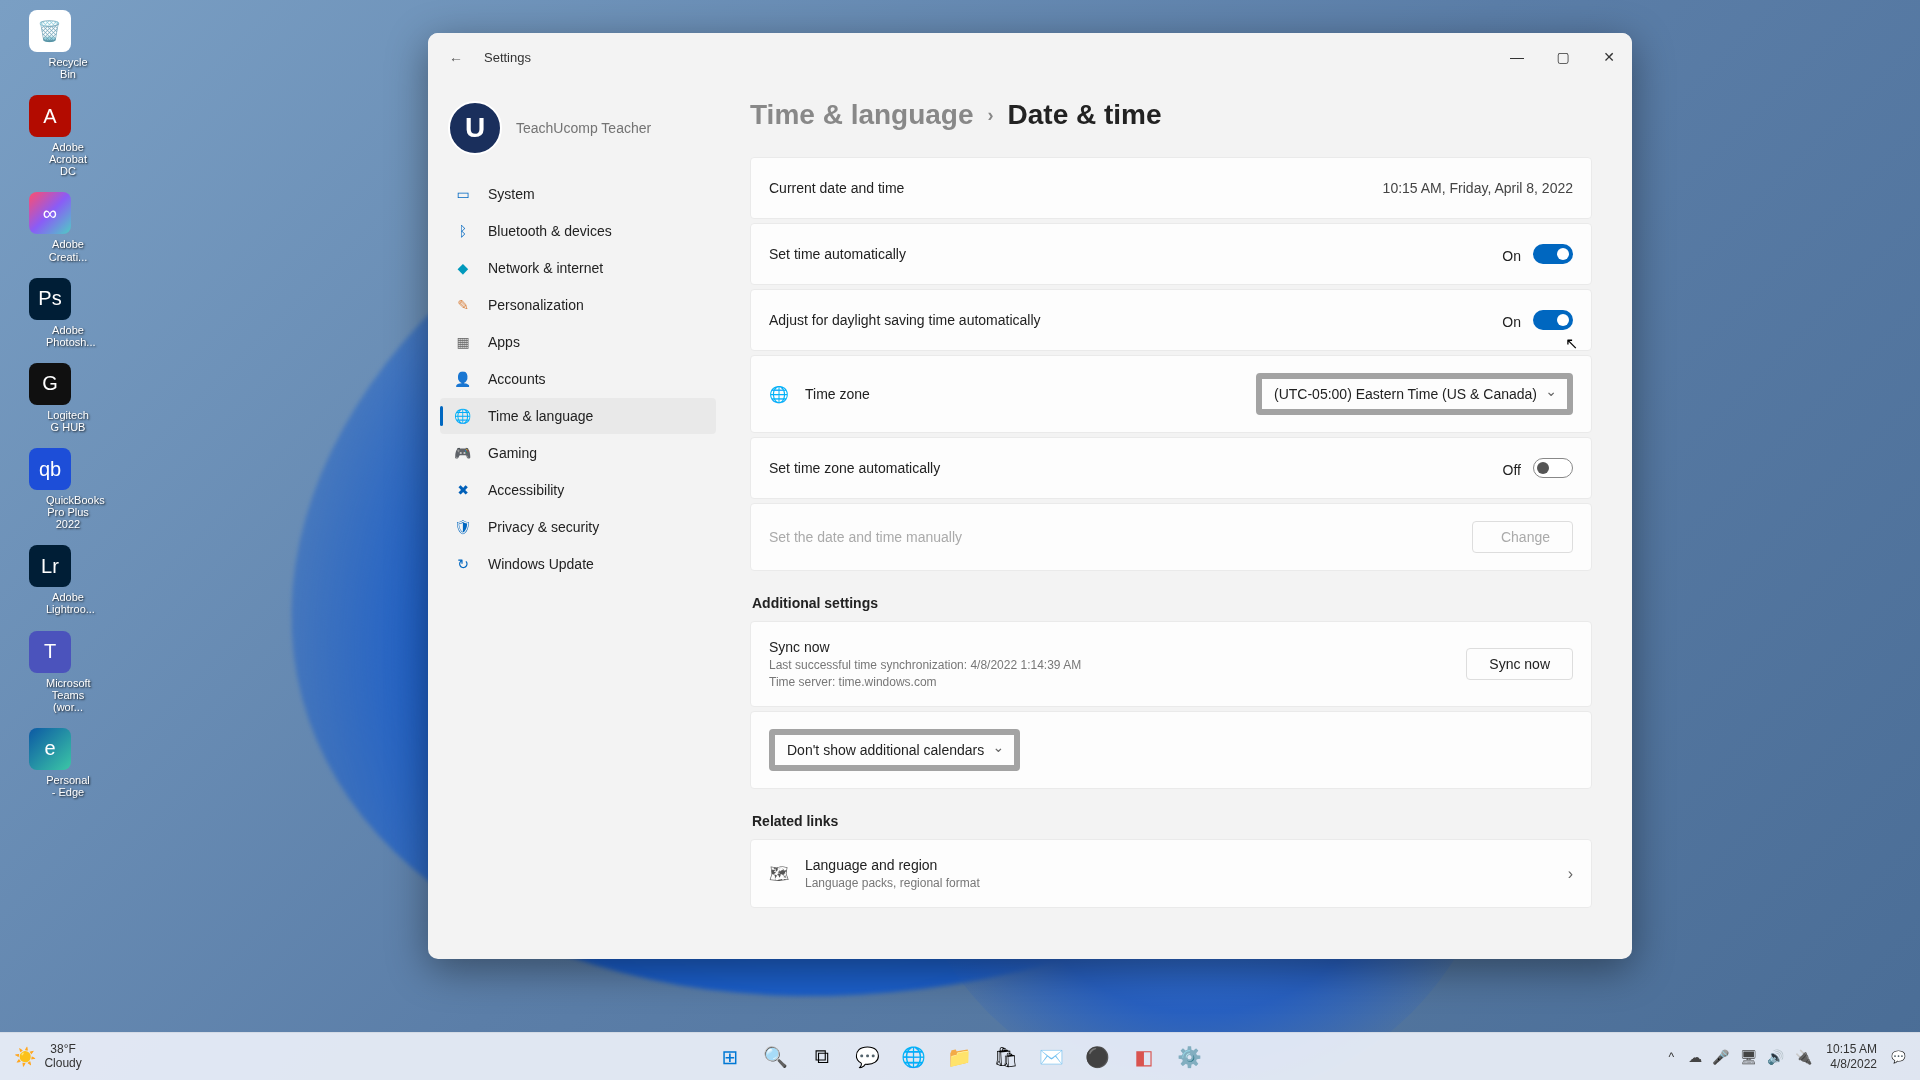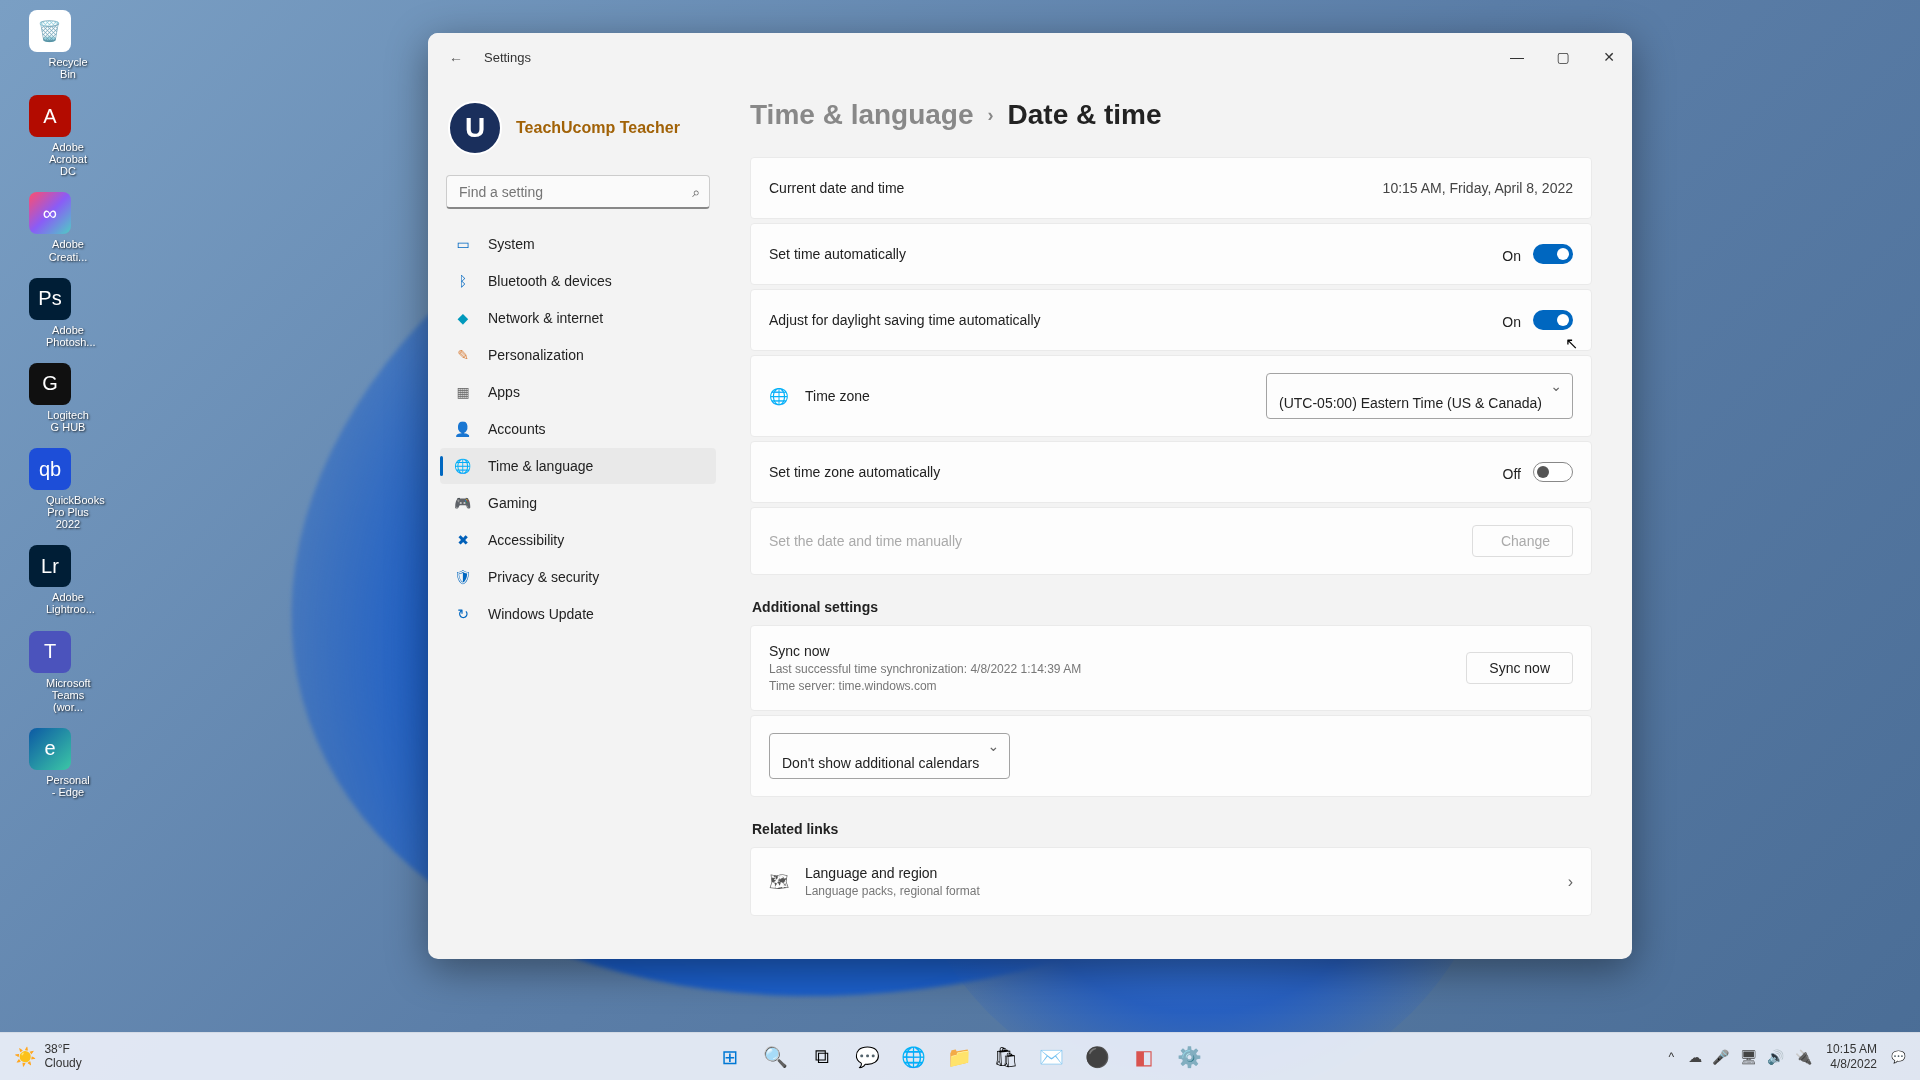--- a/index.html
+++ b/index.html
@@ -23,21 +23,21 @@
 .titlebar .title { font-size: 13px; color: #333; padding-left: 10px; }
 .titlebar .spacer { flex: 1; }
 .titlebar .winbtn { width: 46px; height: 38px; display: flex; align-items: center; justify-content: center; font-size: 14px; color: #333; cursor: pointer; }
 
 .window-body { flex: 1; display: flex; overflow: hidden; }
 
 
 .sidebar { width: 300px; padding: 10px 8px; display: flex; flex-direction: column; }
 .profile { display: flex; align-items: center; padding: 10px 12px 20px; }
 .profile .avatar { width: 54px; height: 54px; border-radius: 50%; background: #1a2f5c; color: white; display: flex; align-items: center; justify-content: center; font-size: 28px; font-weight: bold; margin-right: 14px; border: 2px solid white; }
-.profile .name { font-size: 16px; font-weight: 700; color: #a16207; }
+.profile .name { font-size: 14px; font-weight: 400; color: #737373; }
 
 .search { margin: 0 10px 16px; position: relative; }
 .search input { width: 100%; height: 34px; border: 1px solid #ccc; border-bottom: 2px solid #888; border-radius: 4px; padding: 0 34px 0 12px; font-size: 14px; background: #fafafa; }
 .search .sicon { position: absolute; right: 10px; top: 9px; color: #666; font-size: 14px; }
 
 .nav { list-style: none; }
 .nav li { display: flex; align-items: center; padding: 9px 14px; font-size: 14px; color: #222; border-radius: 4px; cursor: pointer; margin: 1px 4px; position: relative; }
 .nav li.active { background: #e9e9e9; }
 .nav li.active::before { content: ''; position: absolute; left: 0; top: 8px; bottom: 8px; width: 3px; background: #0067c0; border-radius: 2px; }
 .nav li .nicon { width: 18px; height: 18px; margin-right: 16px; display: inline-flex; align-items: center; justify-content: center; font-size: 14px; }
@@ -59,37 +59,37 @@
 
 .toggle-wrap { display: flex; align-items: flex-end; gap: 12px; }
 .toggle-state { font-size: 14px; color: #222; }
 .toggle { width: 40px; height: 20px; border-radius: 10px; position: relative; cursor: pointer; }
 .toggle.on { background: #0067c0; }
 .toggle.off { background: #fff; border: 1px solid #888; }
 .toggle .knob { width: 12px; height: 12px; border-radius: 50%; position: absolute; top: 4px; }
 .toggle.on .knob { background: white; right: 4px; }
 .toggle.off .knob { background: #555; left: 3px; top: 3px; }
 
-.select { border: 1px solid #a3a3a3; border-radius: 4px; padding: 21px 30px 7px 12px; font-size: 14px; color: #222; background: #fdfdfd; position: relative; cursor: pointer; min-width: 260px; text-align: left; }
+.select { border: 6px solid #a3a3a3; border-radius: 4px; padding: 7px 30px 7px 12px; font-size: 14px; color: #222; background: #fdfdfd; position: relative; cursor: pointer; min-width: 260px; text-align: left; }
 .select::after { content: '⌄'; position: absolute; right: 10px; top: 4px; color: #666; font-size: 14px; }
 
 .btn { border: 1px solid #ddd; border-radius: 4px; padding: 7px 22px; font-size: 14px; color: #222; background: #fdfdfd; cursor: pointer; }
 .btn.disabled { color: #aaa; cursor: default; padding-left: 28px; }
 
 .section-title { font-size: 14px; font-weight: 600; color: #222; margin: 24px 0 10px 2px; }
 
 .cursor { position: absolute; z-index: 50; font-size: 16px; color: black; pointer-events: none; }
 
 
 .taskbar { position: absolute; bottom: 0; left: 0; right: 0; height: 48px; background: rgba(235,240,248,0.92); display: flex; align-items: center; z-index: 20; border-top: 1px solid rgba(0,0,0,0.05); }
 .taskbar .center { position: absolute; left: 50%; transform: translateX(-50%); display: flex; gap: 6px; }
 .taskbar .tbicon { width: 40px; height: 40px; border-radius: 4px; display: flex; align-items: center; justify-content: center; font-size: 20px; cursor: pointer; }
 .taskbar .left { position: absolute; left: 14px; display: flex; align-items: center; gap: 8px; }
 .taskbar .left .wicon { font-size: 18px; }
-.taskbar .left .wtext { font-size: 12px; color: #333; line-height: 1.1; }
+.taskbar .left .wtext { font-size: 12px; color: #333; line-height: 1.1; text-align: center; }
 .taskbar .right { position: absolute; right: 14px; display: flex; align-items: center; gap: 14px; font-size: 12px; color: #333; }
 .taskbar .tray { display: flex; gap: 10px; font-size: 14px; color: #444; }
 .taskbar .clock { text-align: right; line-height: 1.2; }
 </style>
 </head>
 <body>
 
 <div class="wallpaper-swirl"></div>
 <div class="wallpaper-swirl2"></div>
 
@@ -140,24 +140,20 @@
     <div class="winbtn">—</div>
     <div class="winbtn">▢</div>
     <div class="winbtn close">✕</div>
   </div>
 
   <div class="window-body">
     <div class="sidebar">
       <div class="profile">
         <div class="avatar">U</div>
         <div class="name">TeachUcomp Teacher</div>
-      </div>
-      <div class="search">
-        <input type="text" placeholder="Find a setting" style="">
-        <span class="sicon">⌕</span>
       </div>
       <ul class="nav" id="nav">
           <li>
             <span class="nicon" style="color:#0067c0">▭</span>
             <span>System</span>
           </li>
           <li>
             <span class="nicon" style="color:#0067c0">ᛒ</span>
             <span>Bluetooth &amp; devices</span>
           </li>

